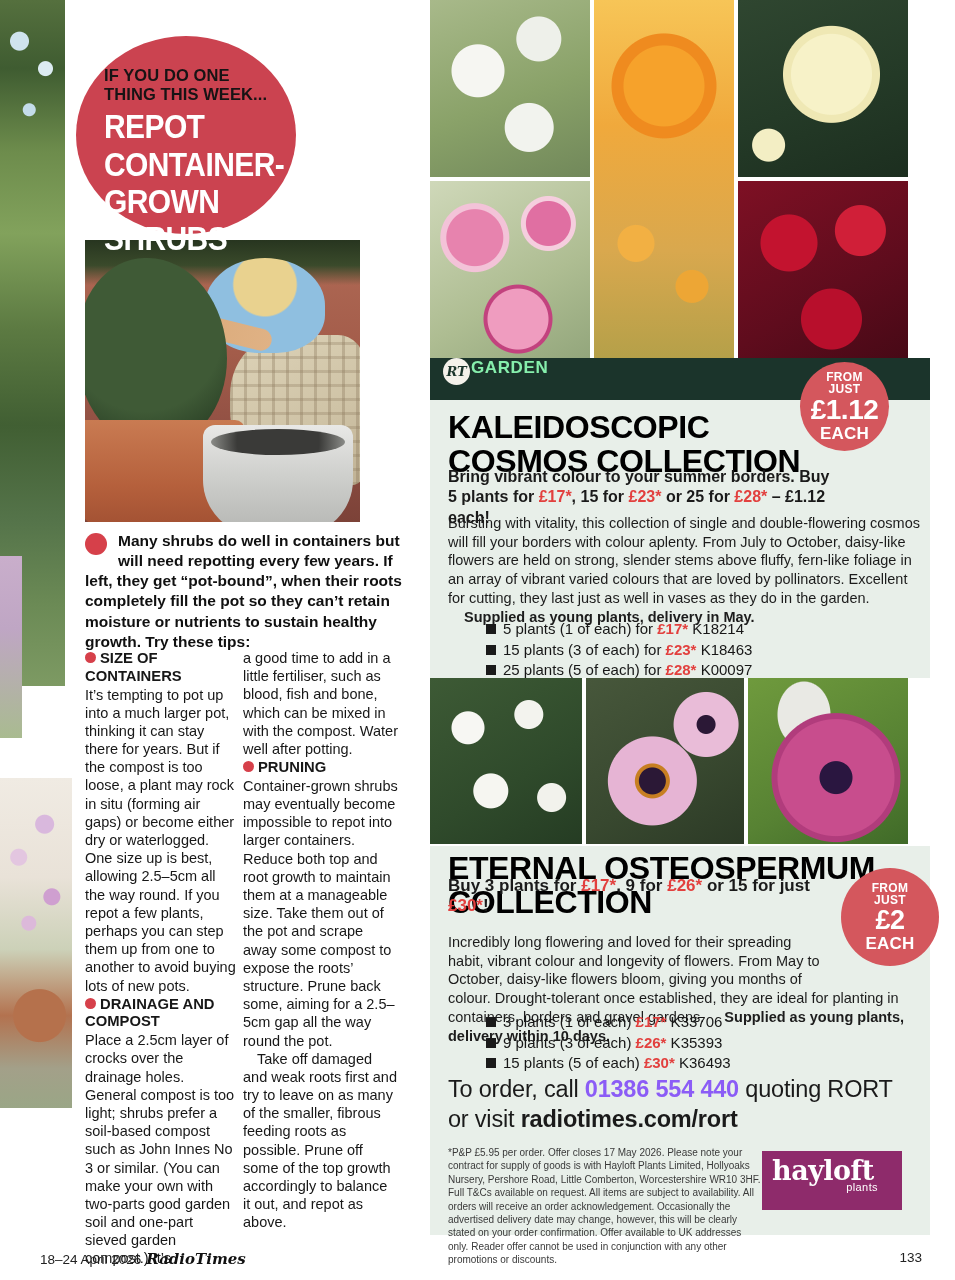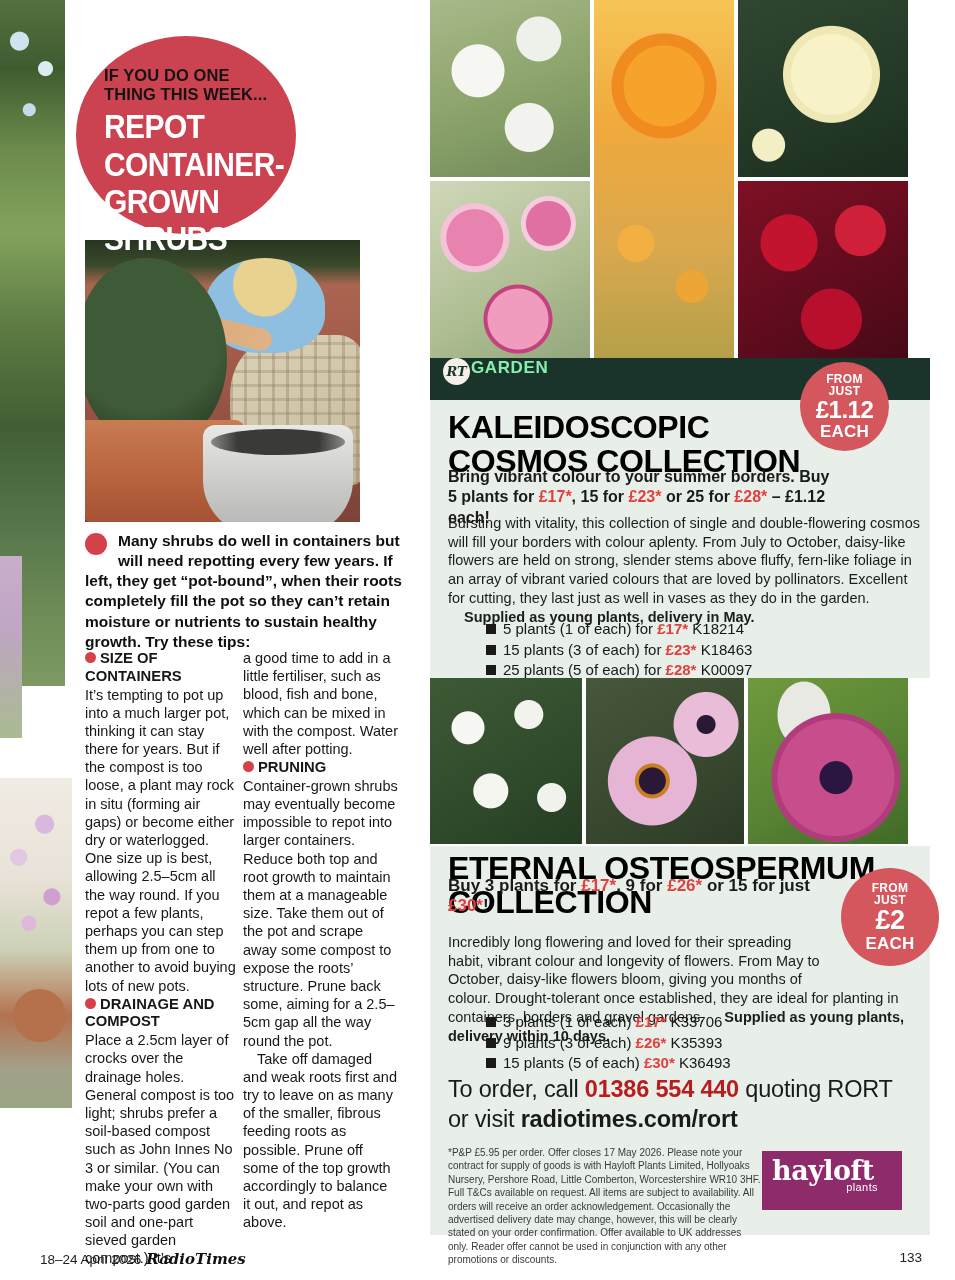--- a/index.html
+++ b/index.html
@@ -117,21 +117,21 @@
     align-items:center; justify-content:center; font-family:"DejaVu Serif", serif;
     font-style:italic; font-weight:700; font-size:13px; color:#1b342b; }
   .banner-label { margin-left:1px; color:#86efac; font-weight:800; font-size:17px; letter-spacing:.6px; }
 
   
   .badge { border-radius:50%; background:#d4575d; color:#fff; text-align:center; z-index:6;
     display:flex; flex-direction:column; justify-content:center; line-height:1.02; }
   .badge-1 { left:800px; top:362px; width:89px; height:89px; }
   .badge-2 { left:841px; top:868px; width:98px; height:98px; }
   .badge .sm { font-size:12px; font-weight:700; letter-spacing:.3px; }
-  .badge .big { font-size:24px; font-weight:800; letter-spacing:-.5px; margin-top:1px; }
+  .badge .big { font-size:28px; font-weight:800; letter-spacing:-.5px; margin-top:1px; }
   .badge-2 .big { font-size:27px; }
   .badge .each { font-size:17px; font-weight:800; letter-spacing:.2px; }
 
   
   .ad-bg-1 { left:430px; top:400px; width:500px; height:278px; background:#e8efe9; }
   .ad-bg-2 { left:430px; top:846px; width:500px; height:389px; background:#e8efe9; }
 
   .ad-title { font-size:32px; font-weight:800; line-height:1.06; letter-spacing:-.4px; color:#000000; }
   .cos-title { left:448px; top:411px; }
   .ad-sub { font-weight:800; color:#1a1a1a; }
@@ -171,21 +171,21 @@
       radial-gradient(ellipse at 35% 22%, #e9e9e4 0 26px, transparent 27px),
       linear-gradient(150deg,#6f9a3d 0%,#578233 60%,#3f6a28 100%); }
 
   .ost-title { left:448px; top:852px; }
   .ost-sub { left:448px; top:876px; width:400px; font-size:17px; line-height:1.2; }
   .ost-body { left:448px; top:933px; width:477px; }
   .float-spacer { float:right; width:96px; height:40px; }
   .ost-bullets { left:448px; top:1013px; }
 
   .order-line { left:448px; top:1075px; width:460px; font-size:23.5px; line-height:1.26; color:#1a1a1a; letter-spacing:-.2px; }
-  .order-phone { color:#b91c1c; font-weight:800; }
+  .order-phone { color:#8b5cf6; font-weight:800; }
   .order-site { font-weight:800; }
 
   .smallprint { left:448px; top:1146px; width:314px; font-size:10px; line-height:1.34; color:#3a3a3a; }
 
   .hayloft { left:762px; top:1151px; width:140px; height:59px; background:#8e2b6b; color:#fff;
     padding:6px 24px 0 10px; }
   .hayloft .name { font-family:"DejaVu Serif", serif; font-weight:700; font-size:27px; line-height:1; letter-spacing:-.5px; }
   .hayloft .sub { font-size:11px; text-align:right; margin-top:-3px; letter-spacing:.4px; }
 
   

